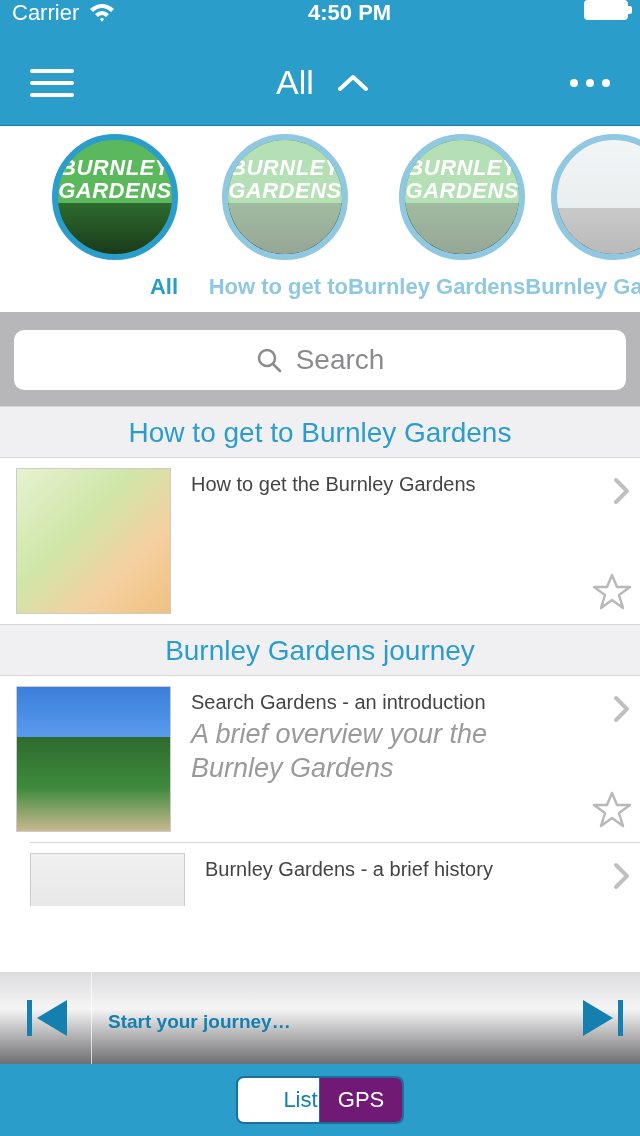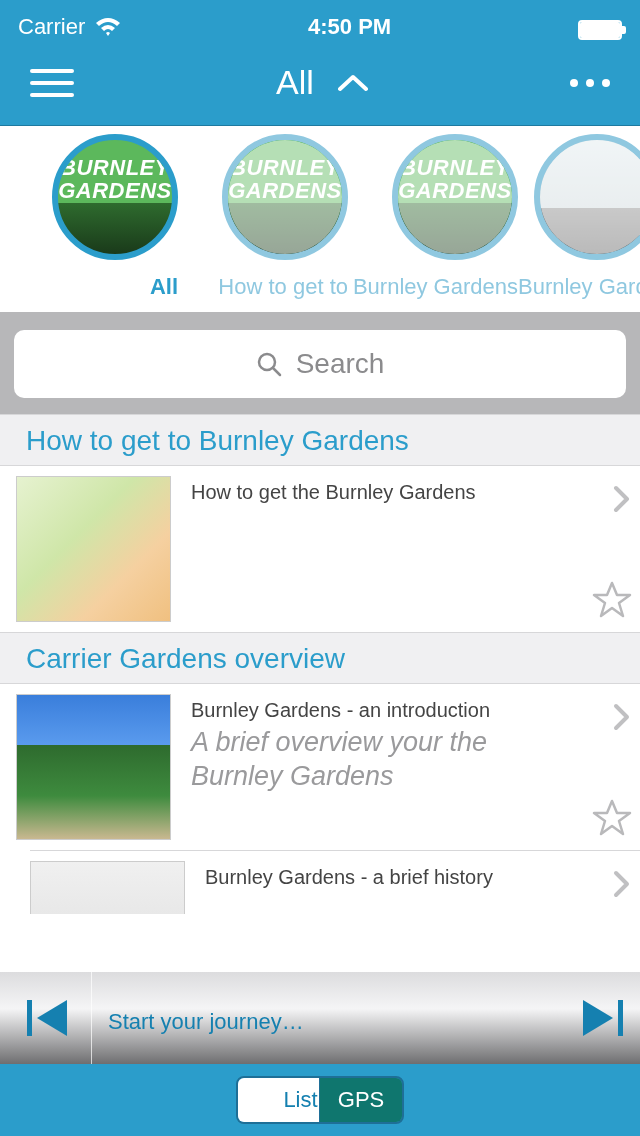--- a/index.html
+++ b/index.html
@@ -11,23 +11,23 @@
     overflow: hidden;
     position: relative;
   }
 
   
   .status-bar {
     height: 40px;
     background: #2b9dcb;
     color: #fff;
     display: flex;
-    align-items: flex-end;
+    align-items: flex-start;
     justify-content: space-between;
-    padding: 0 18px;
+    padding: 0 12px;
     font-size: 22px;
     font-weight: 500;
   }
   .status-left { display: flex; align-items: center; gap: 10px; }
   .wifi-icon svg { display:block; }
   .battery {
     width: 44px; height: 20px;
     border: 2px solid #fff; border-radius: 4px;
     position: relative;
   }
@@ -77,45 +77,46 @@
     transform: translateY(-18px);
     font-family: Arial, sans-serif;
   }
   .circle.faded { border-color:#8fc8e0; position:relative; }
   .circle.faded::after {
     content:""; position:absolute; inset:0; background:rgba(255,255,255,0.55); border-radius:50%;
   }
   .circle.photo {
     background: linear-gradient(to bottom, #dfe9ec 0%, #cfd9dc 60%, #888 60%, #666 100%);
   }
-  .story-label { font-size:22px; color:#2b9dcb; font-weight:400; white-space:nowrap; }
+  .story-label { font-size:22px; color:#2b9dcb; font-weight:700; white-space:nowrap; }
   .story-label.faded { color:#8fc8e0; }
   .story-label.bold { font-weight:600; }
 
   
   .search-wrap {
     background:#b7b7b9;
     padding: 16px 14px;
   }
   .search-box {
-    background:#fff; border-radius:10px; height:68px;
+    background:#fff; border-radius:10px; height:60px;
     display:flex; align-items:center; justify-content:center; gap:14px;
     color:#8b8b8d; font-size:28px;
   }
   .search-icon svg { display:block; }
 
   
   .section-header {
     background:#f0f0f2;
     padding: 10px 26px 8px 26px;
     font-size:28px;
     color:#2b9dcb;
     font-weight:400;
     border-top:1px solid #d7d7d9;
     border-bottom:1px solid #d7d7d9;
+    text-align:center;
   }
 
   
   .list-item {
     display:flex;
     padding: 10px 10px 10px 16px;
     gap: 20px;
     position:relative;
     background:#fff;
   }
@@ -140,35 +141,35 @@
   .list-item.clipped { height:64px; overflow:hidden; padding-top:10px; }
   .list-item.clipped .thumb { height:146px; }
 
   
   .player {
     position:absolute; left:0; right:0; bottom:72px; height:92px;
     background: linear-gradient(to bottom, #dcdcde 0%, #f5f5f6 40%, #6e6e70 100%);
     display:flex; align-items:center;
   }
   .player .prev { width:92px; display:flex; align-items:center; justify-content:center; height:100%; border-right:1px solid rgba(255,255,255,0.7); }
-  .player-title { flex:1; padding-left:16px; font-size:22px; color:#1580b0; font-weight:400;margin-top:8px; }
+  .player-title { flex:1; padding-left:16px; font-size:19px; color:#1580b0; font-weight:700;margin-top:8px; }
   .player .next { width:72px; display:flex; align-items:center; justify-content:center; }
 
   
   .tabbar {
     position:absolute; left:0; right:0; bottom:0; height:72px;
     background:#2b9dcb;
     display:flex; align-items:center; justify-content:center;
   }
   .seg {
     display:flex; border:2px solid #1e6f97; border-radius:8px; overflow:hidden;
     height:48px;
   }
   .seg button {
-    width:82px; border:none; font-size:22px; background:#0f766e; color:#fff;
+    width:82px; border:none; font-size:22px; background:#701a75; color:#fff;
     border-right:1px solid #1e6f97; cursor:pointer;
   }
   .seg button:last-child { border-right:none; }
   .seg button.active { background:#fff; color:#1580b0;padding-left:44px; }
 
 </style>
 </head>
 <body>
 
 <div class="status-bar">
@@ -255,25 +256,25 @@
         <path d="M4 4 L15 15 L4 26" stroke="#c0c0c2" stroke-width="4" fill="none" stroke-linecap="round" stroke-linejoin="round"></path>
       </svg>
   </span>
   <span class="star">
     <svg width="40" height="40" viewBox="0 0 40 40">
         <path d="M20 3 L25 15 L38 15 L27 23 L31 36 L20 28 L9 36 L13 23 L2 15 L15 15 Z" stroke="#b9b9bb" stroke-width="2.5" fill="none" stroke-linejoin="round"></path>
       </svg>
   </span>
 </div>
 
-<div class="section-header">Carrier Gardens overview</div>
+<div class="section-header">Burnley Gardens journey</div>
 <div class="list-item">
   <div class="thumb garden"></div>
   <div class="item-body">
-    <div class="item-title">Burnley Gardens - an introduction</div>
+    <div class="item-title">Search Gardens - an introduction</div>
     <div class="item-sub">A brief overview your the Burnley Gardens</div>
   </div>
   <span class="disclosure">
     <svg width="20" height="30" viewBox="0 0 20 30">
         <path d="M4 4 L15 15 L4 26" stroke="#c0c0c2" stroke-width="4" fill="none" stroke-linecap="round" stroke-linejoin="round"></path>
       </svg>
   </span>
   <span class="star">
     <svg width="40" height="40" viewBox="0 0 40 40">
         <path d="M20 3 L25 15 L38 15 L27 23 L31 36 L20 28 L9 36 L13 23 L2 15 L15 15 Z" stroke="#b9b9bb" stroke-width="2.5" fill="none" stroke-linejoin="round"></path>

